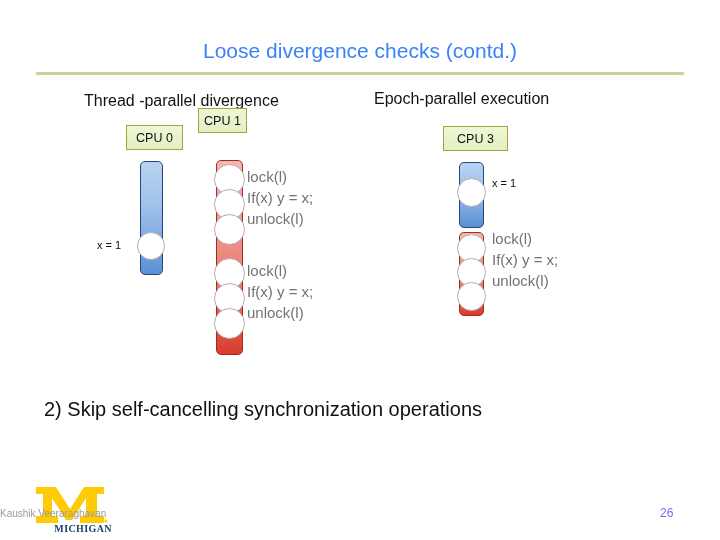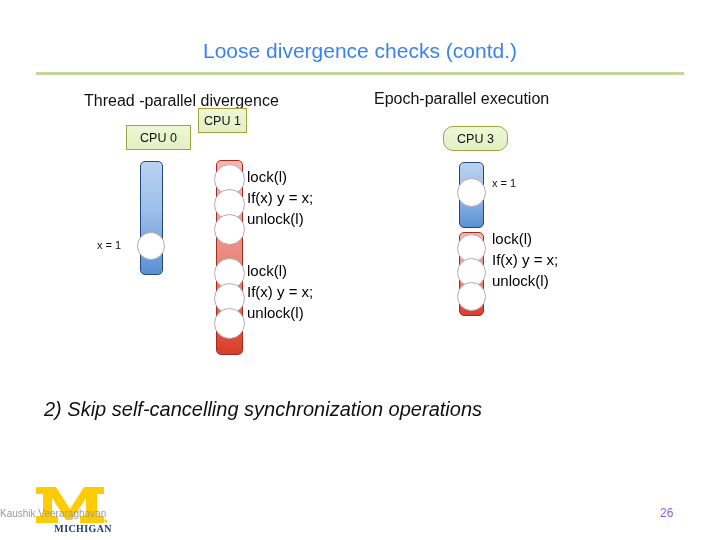--- a/index.html
+++ b/index.html
@@ -56,23 +56,23 @@
     box-sizing: border-box;
     border: 1px solid #a3a33c;
     background: linear-gradient(to bottom, #eef7d6 0%, #e2f0c4 100%);
     font-size: 12.5px;
     color: #111111;
     display: flex;
     align-items: center;
     justify-content: center;
     white-space: nowrap;
   }
-  #cpu-chip-0 { left: 126px; top: 125px; width: 65px; }
+  #cpu-chip-0 { left: 126px; top: 125px; width: 57px; }
   #cpu-chip-1 { left: 198px; top: 108px; width: 49px; }
-  #cpu-chip-3 { left: 443px; top: 126px; width: 65px; border-radius: 10px; }
+  #cpu-chip-3 { left: 443px; top: 126px; width: 65px; }
 
   
   .bar {
     position: absolute;
     box-sizing: border-box;
     border: 1.5px solid #1f3864;
     border-radius: 5px;
   }
   .bar-blue {
     background: linear-gradient(to bottom, #b9d2f0 0%, #9dc0ea 42%, #5b90d4 100%);
@@ -97,21 +97,21 @@
   }
   .dot-cpu0 { width: 28px; height: 28px; }
   .dot-cpu1 { width: 31px; height: 31px; }
   .dot-cpu3 { width: 29px; height: 29px; }
 
   
   .code-block {
     position: absolute;
     font-size: 15px;
     line-height: 21px;
-    color: #000000;
+    color: #737373;
     white-space: nowrap;
   }
   #code-cpu1-a { left: 247px; top: 166px; }
   #code-cpu1-b { left: 247px; top: 260px; }
   #code-cpu3   { left: 492px; top: 228px; }
 
   .inline-label {
     position: absolute;
     font-size: 11px;
     color: #111111;
@@ -121,21 +121,20 @@
   #label-x1-cpu3   { left: 492px; top: 177px; }
 
   
   .bullet-line {
     position: absolute;
     left: 44px;
     top: 398px;
     font-size: 20px;
     color: #111111;
     white-space: nowrap;
-    font-style: italic;
   }
 
   
   .footer-author {
     position: absolute;
     left: 0;
     top: 508px;
     width: 720px;
     text-align: left;
     font-size: 10px;

